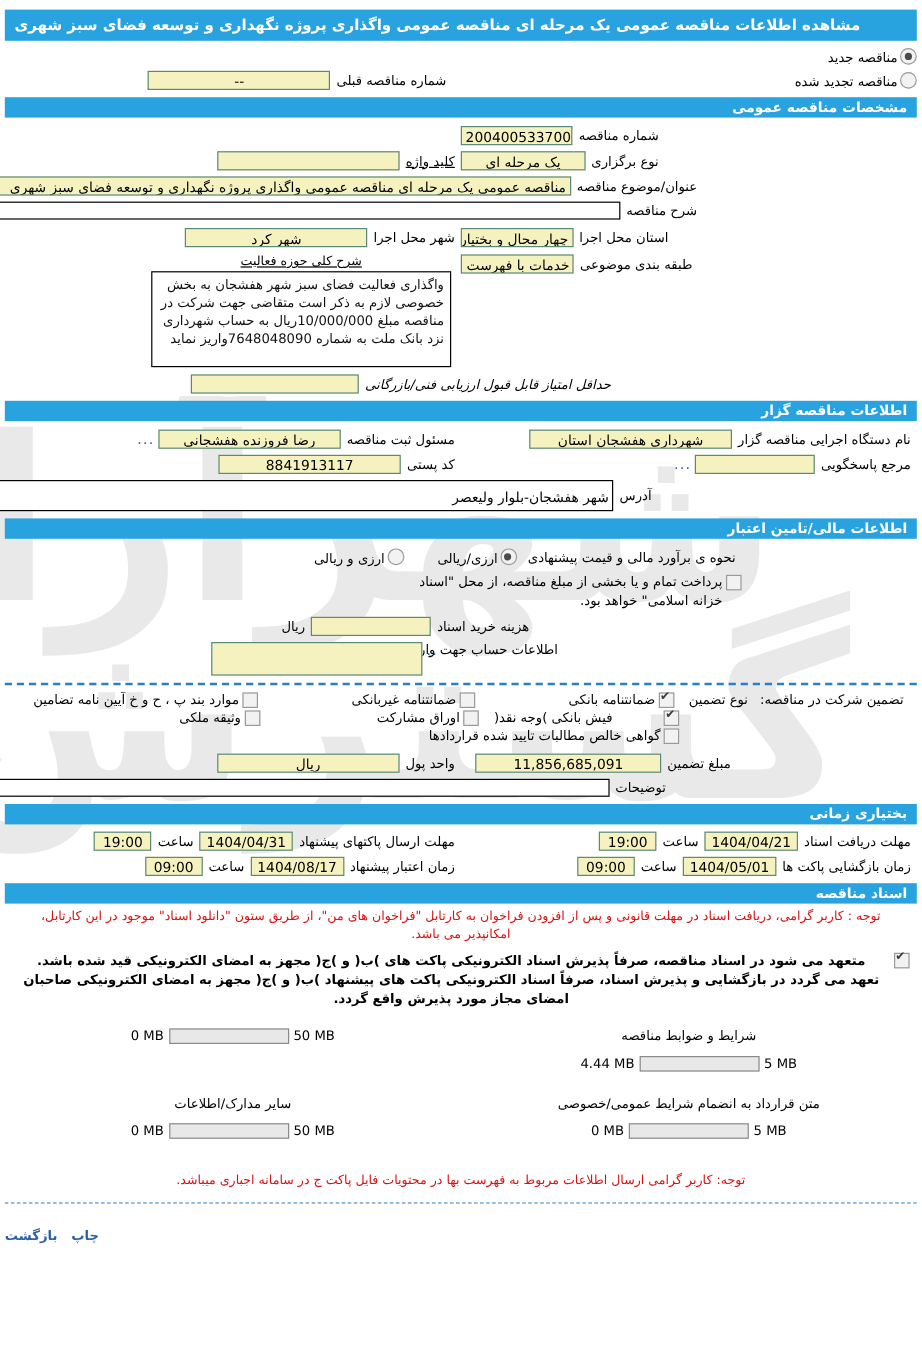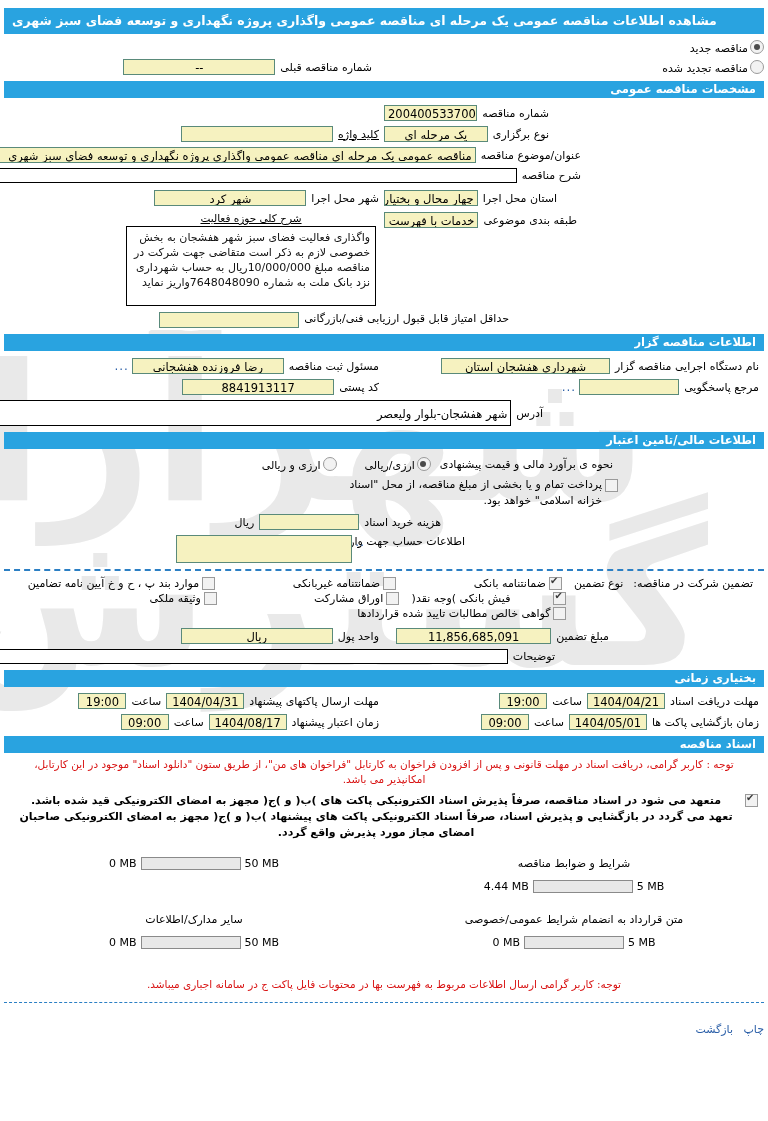--- a/index.html
+++ b/index.html
@@ -209,24 +209,25 @@
     border-top: 2px dashed #2b7fc4;
     margin: 6px 0;
     height: 0;
   }
   .dotline {
     border-top: 1px dashed #2b7fc4;
     margin: 8px 0 6px;
     height: 0;
   }
   .footlinks {
-    text-align: right;
+    text-align: left;
     font-size: 11px;
     color: #2b5fa8;
     padding: 14px 0 6px;
+    font-weight: bold;
   }
   .footlinks a { color: #2b5fa8; text-decoration: none; cursor: pointer; }
 </style>
 </head>
 <body>
 
 <div class="watermark">
   <span class="wm1">شهرآرا</span>
   <span class="wm2">گسترش ارتباط</span>
 </div>
@@ -303,21 +304,21 @@
       <span class="lbl">طبقه بندی موضوعی</span>
       <span class="fld" style="width:160px;">خدمات با فهرست بها</span>
     </div>
     <div class="half" style="padding-right:8px;">
       <div class="mini-label" style="width:250px; margin:0 0 2px 0;">شرح کلی حوزه فعالیت</div>
       <div class="tbox" style="width:250px; height:80px;">واگذاری فعالیت فضای سبز شهر هفشجان به بخش خصوصی لازم به ذکر است متقاضی جهت شرکت در مناقصه مبلغ 10/000/000ریال به حساب شهرداری نزد بانک ملت به شماره 7648048090واریز نماید</div>
     </div>
   </div>
 
   <div class="row" style="margin-top:6px;">
-    <div style="width:100%; display:flex; align-items:flex-start; justify-content:flex-start; padding-right:250px;">
+    <div style="width:100%; display:flex; align-items:center; justify-content:flex-start; padding-right:250px;font-style:italic;">
       <span class="lbl">حداقل امتیاز قابل قبول ارزیابی فنی/بازرگانی</span>
       <span class="fld" style="width:140px;"></span>
     </div>
   </div>
 
   <div class="bar right" style="margin-top:6px;">اطلاعات مناقصه گزار</div>
 
   <div class="row" style="margin-top:7px;">
     <div class="half" style="display:flex; align-items:center; justify-content:flex-start;">
       <span class="lbl">نام دستگاه اجرایی مناقصه گزار</span>

